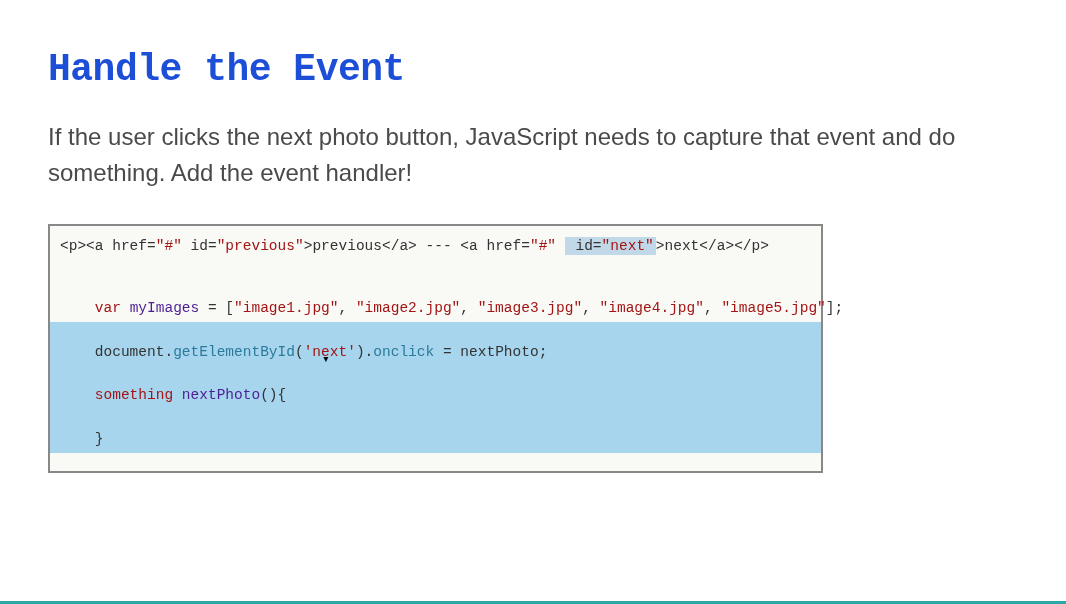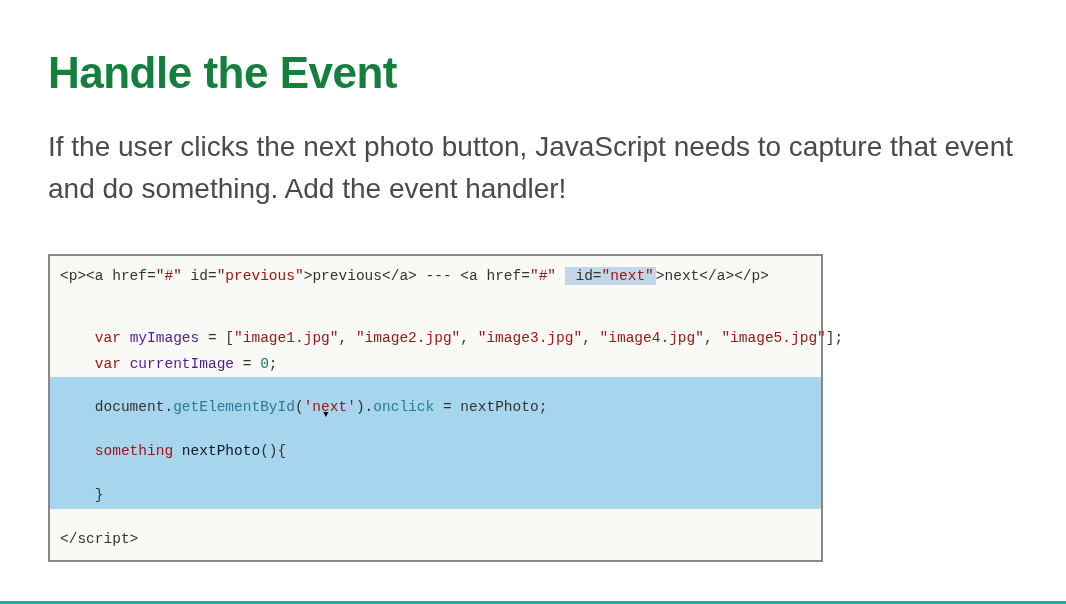--- a/index.html
+++ b/index.html
@@ -10,32 +10,32 @@
     body {
       font-family: -apple-system, BlinkMacSystemFont, "Segoe UI", Helvetica, Arial, sans-serif;
       background: #ffffff;
       width: 1066px;
       height: 604px;
       padding: 48px;
       border-bottom: 3px solid #2aa8a8;
       position: relative;
     }
     .slide-title {
-      font-family: Liberation Sans, sans-serif;
+      font-family: Liberation Mono, monospace;
       font-weight: 900;
-      font-size: 44px;
-      color: #15803d;
+      font-size: 38px;
+      color: #1d4ed8;
       margin-bottom: 28px;
       letter-spacing: -0.5px;
     }
     .slide-description {
-      font-size: 28px;
+      font-size: 24px;
       color: #4a4a4a;
       line-height: 1.5;
-      margin-bottom: 44px;
+      margin-bottom: 33px;
       font-weight: 400;
     }
     .code-box {
       border: 2px solid #888;
       background: #f9f9f5;
       padding: 0;
       width: 775px;
       font-family: "Courier New", Courier, monospace;
       font-size: 14.5px;
       line-height: 1.5;
@@ -55,21 +55,21 @@
     .highlighted-block {
       background: #a7d5ed;
     }
     .highlighted-block .code-line {
       background: transparent;
     }
     .c-str { color: #a31515; }
     .c-kw { color: #a31515; }
     .c-var { color: #4c1d95; }
     .c-num { color: #09885a; }
-    .c-func { color: #0f172a; }
+    .c-func { color: #4c1d95; }
     .c-method { color: #2b7a9b; }
     .sel-highlight {
       background: #c0d8e8;
       padding: 1px 2px;
     }
     .blank { height: 18px; }
     .cursor-ptr {
       position: absolute;
       font-size: 13px;
       color: #000;
@@ -81,26 +81,24 @@
 
 <h1 class="slide-title">Handle the Event</h1>
 
 <p class="slide-description">If the user clicks the next photo button, JavaScript needs to capture that event and do something. Add the event handler!</p>
 
 <div class="code-box">
   <div class="code-line first"><span>&lt;p&gt;</span><span>&lt;a </span><span>href=</span><span class="c-str">"#"</span><span> id=</span><span class="c-str">"previous"</span><span>&gt;</span><span>previous</span><span>&lt;/a&gt;</span><span> --- </span><span>&lt;a </span><span>href=</span><span class="c-str">"#"</span><span> </span><span class="sel-highlight"><span> id=</span><span class="c-str">"next"</span></span><span>&gt;</span><span>next</span><span>&lt;/a&gt;</span><span>&lt;/p&gt;</span></div>
   <div class="code-line blank"></div>
   <div class="code-line blank"></div>
   <div class="code-line"><span>    </span><span class="c-kw">var</span><span> </span><span class="c-var">myImages</span><span> = [</span><span class="c-str">"image1.jpg"</span><span>, </span><span class="c-str">"image2.jpg"</span><span>, </span><span class="c-str">"image3.jpg"</span><span>, </span><span class="c-str">"image4.jpg"</span><span>, </span><span class="c-str">"image5.jpg"</span><span>];</span></div>
-  <div class="code-line"><span>    </span><span class="c-kw">var</span><span> </span><span class="c-var">currentImage</span><span> = </span><span class="c-num">0</span><span>;</span></div>
 
   <div class="highlighted-block">
     <div class="code-line blank"></div>
     <div class="code-line" style="position:relative;"><span>    </span><span>document.</span><span class="c-method">getElementById</span><span>(</span><span class="c-str">'next'</span><span>).</span><span class="c-method">onclick</span><span> = nextPhoto;</span><span class="cursor-ptr" style="left:272px; top:10px;">▾</span></div>
     <div class="code-line blank"></div>
     <div class="code-line"><span>    </span><span class="c-kw">something</span><span> </span><span class="c-func">nextPhoto</span><span>(){</span></div>
     <div class="code-line blank"></div>
     <div class="code-line"><span>    </span><span>}</span></div>
   </div>
 
   <div class="code-line blank"></div>
-  <div class="code-line last"><span>&lt;</span><span>/script&gt;</span></div>
 </div>
 
 </body></html>

